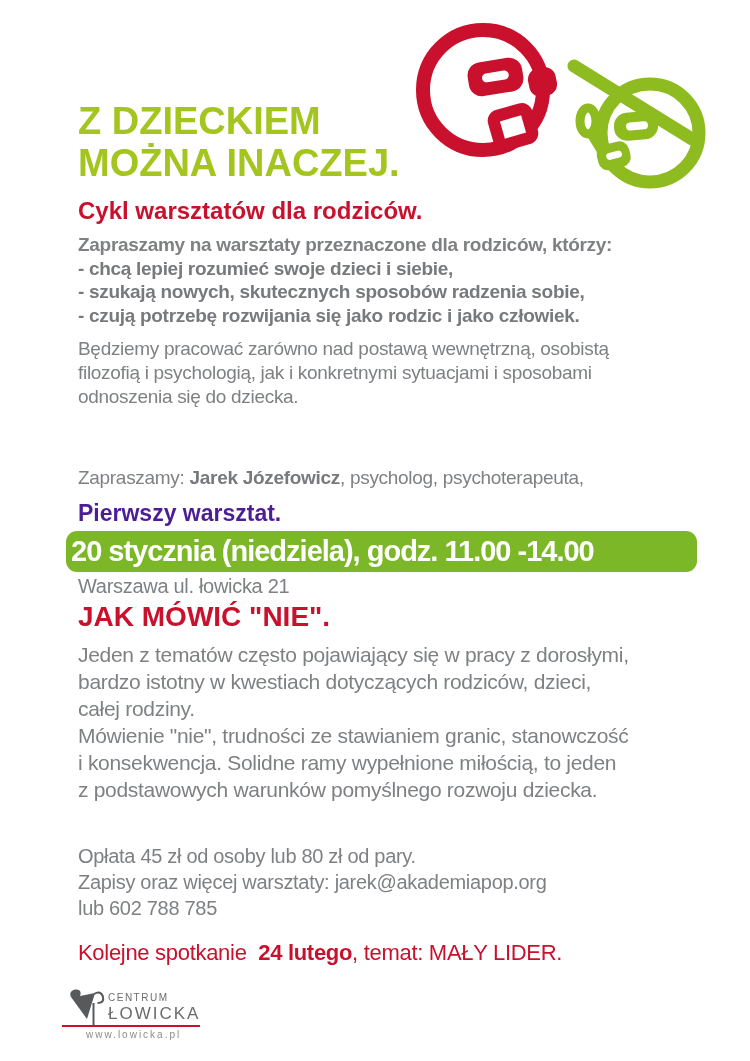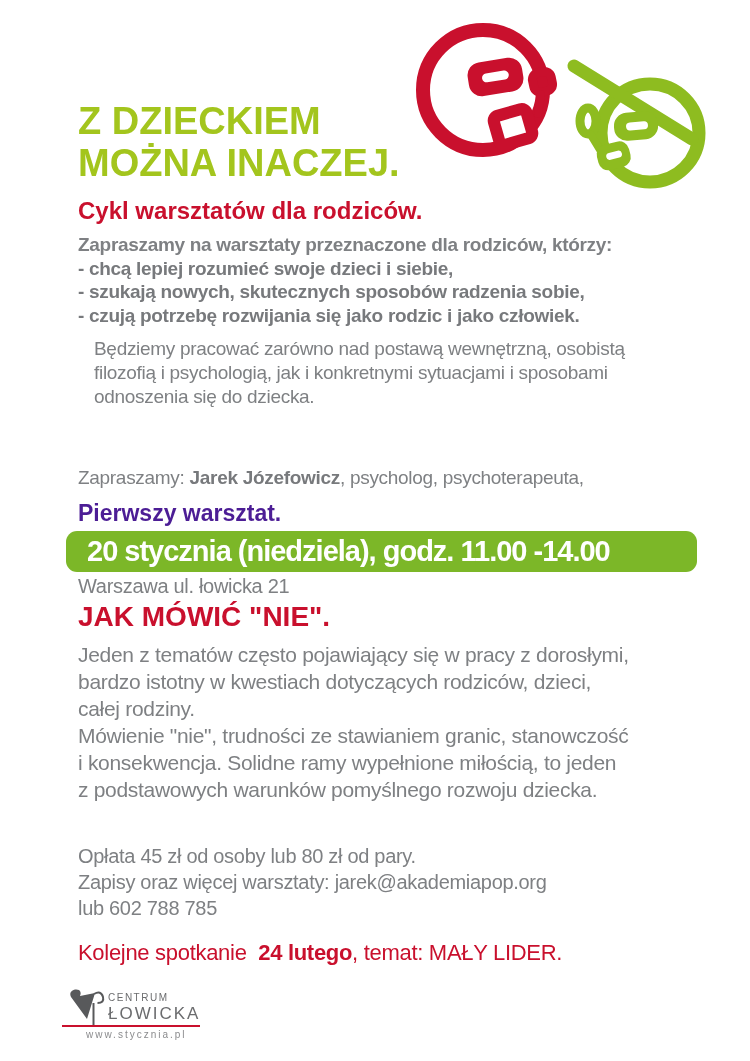--- a/index.html
+++ b/index.html
@@ -14,29 +14,29 @@
   
   .title { left:78px; top:100px; font-size:38px; line-height:42px; font-weight:bold;
            color:#a3c51d; letter-spacing:0px; white-space:nowrap; }
   .subtitle { left:78px; top:197px; font-size:24px; font-weight:bold; color:#c9102d; white-space:nowrap; }
 
   
   .intro { left:78px; top:233px; font-size:19px; line-height:23.5px; letter-spacing:-0.3px; white-space:nowrap; }
   .intro .lead { font-weight:bold; }
   .intro .bullet { font-weight:bold; color:#77797c; }
 
-  .about { left:78px; top:337px; font-size:19px; line-height:24px; letter-spacing:-0.3px;margin-left:16px; }
+  .about { left:78px; top:337px; font-size:19px; line-height:24px; letter-spacing:-0.3px; }
 
   .facilitator { left:78px; top:419px; font-size:19px; line-height:23.5px; letter-spacing:-0.3px; white-space:pre-wrap; }
   .facilitator b { color:#77797c; }
 
   
   .w-heading { left:78px; top:500px; font-size:23px; font-weight:bold; color:#4c1d95; white-space:nowrap; }
   .datebar { left:66px; top:531px; width:631px; height:41px; background:#7cb728; border-radius:11px;
-             color:#ffffff; font-size:29px; font-weight:bold; line-height:41px; padding-left:21px;
+             color:#ffffff; font-size:29px; font-weight:bold; line-height:41px; padding-left:5px;
              letter-spacing:-1px; box-sizing:border-box; white-space:nowrap; }
   .location { left:78px; top:575px; font-size:20px; letter-spacing:-0.3px; white-space:nowrap; }
   .topic { left:78px; top:601px; font-size:28px; font-weight:bold; color:#c9102d; white-space:nowrap; }
   .description { left:78px; top:641px; font-size:21px; line-height:27px; letter-spacing:-0.3px; }
 
   
   .fees { left:78px; top:843px; font-size:20px; line-height:26px; letter-spacing:-0.3px; white-space:nowrap; }
   .email-link { color:#7e8083; text-decoration:none;margin-top:33px; }
 
   .next { left:78px; top:940px; font-size:22px; color:#c9102d; letter-spacing:-0.3px; white-space:pre-wrap; }
@@ -131,15 +131,15 @@
   <svg class="abs logo-icon" width="40" height="38" viewBox="0 0 40 38">
     <path d="M5,9 C2,3 9,0 13,2 C15,3.5 15,6 14,8 L29,5 L21,31 Z" fill="#58595b"></path>
     <path d="M28,6 q7,-4 9,3 q1.5,6 -5.5,6" fill="none" stroke="#58595b" stroke-width="2"></path>
     <line x1="27.5" y1="15" x2="27.5" y2="37" stroke="#58595b" stroke-width="2"></line>
   </svg>
   <div class="abs org">
     <div class="l1">CENTRUM</div>
     <div class="l2">ŁOWICKA</div>
   </div>
   <div class="abs redline"></div>
-  <div class="abs url">www.stycznia.pl</div>
+  <div class="abs url">www.lowicka.pl</div>
 
 </div>
 
 </body></html>

